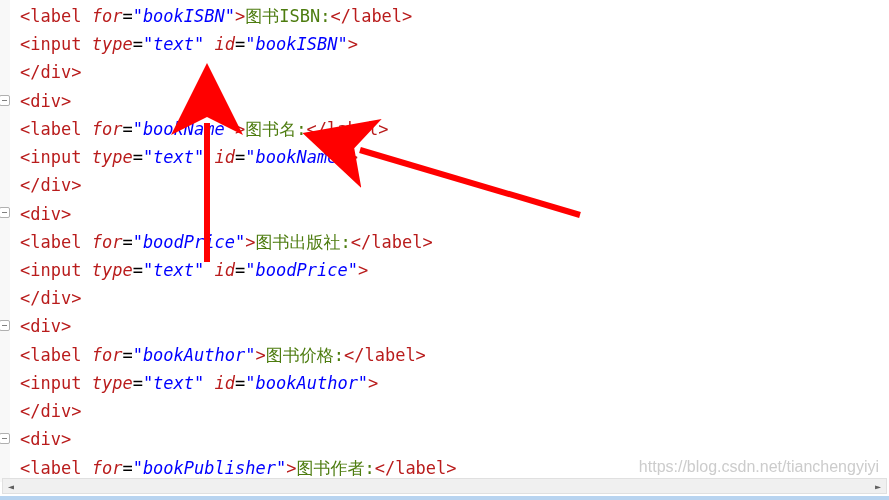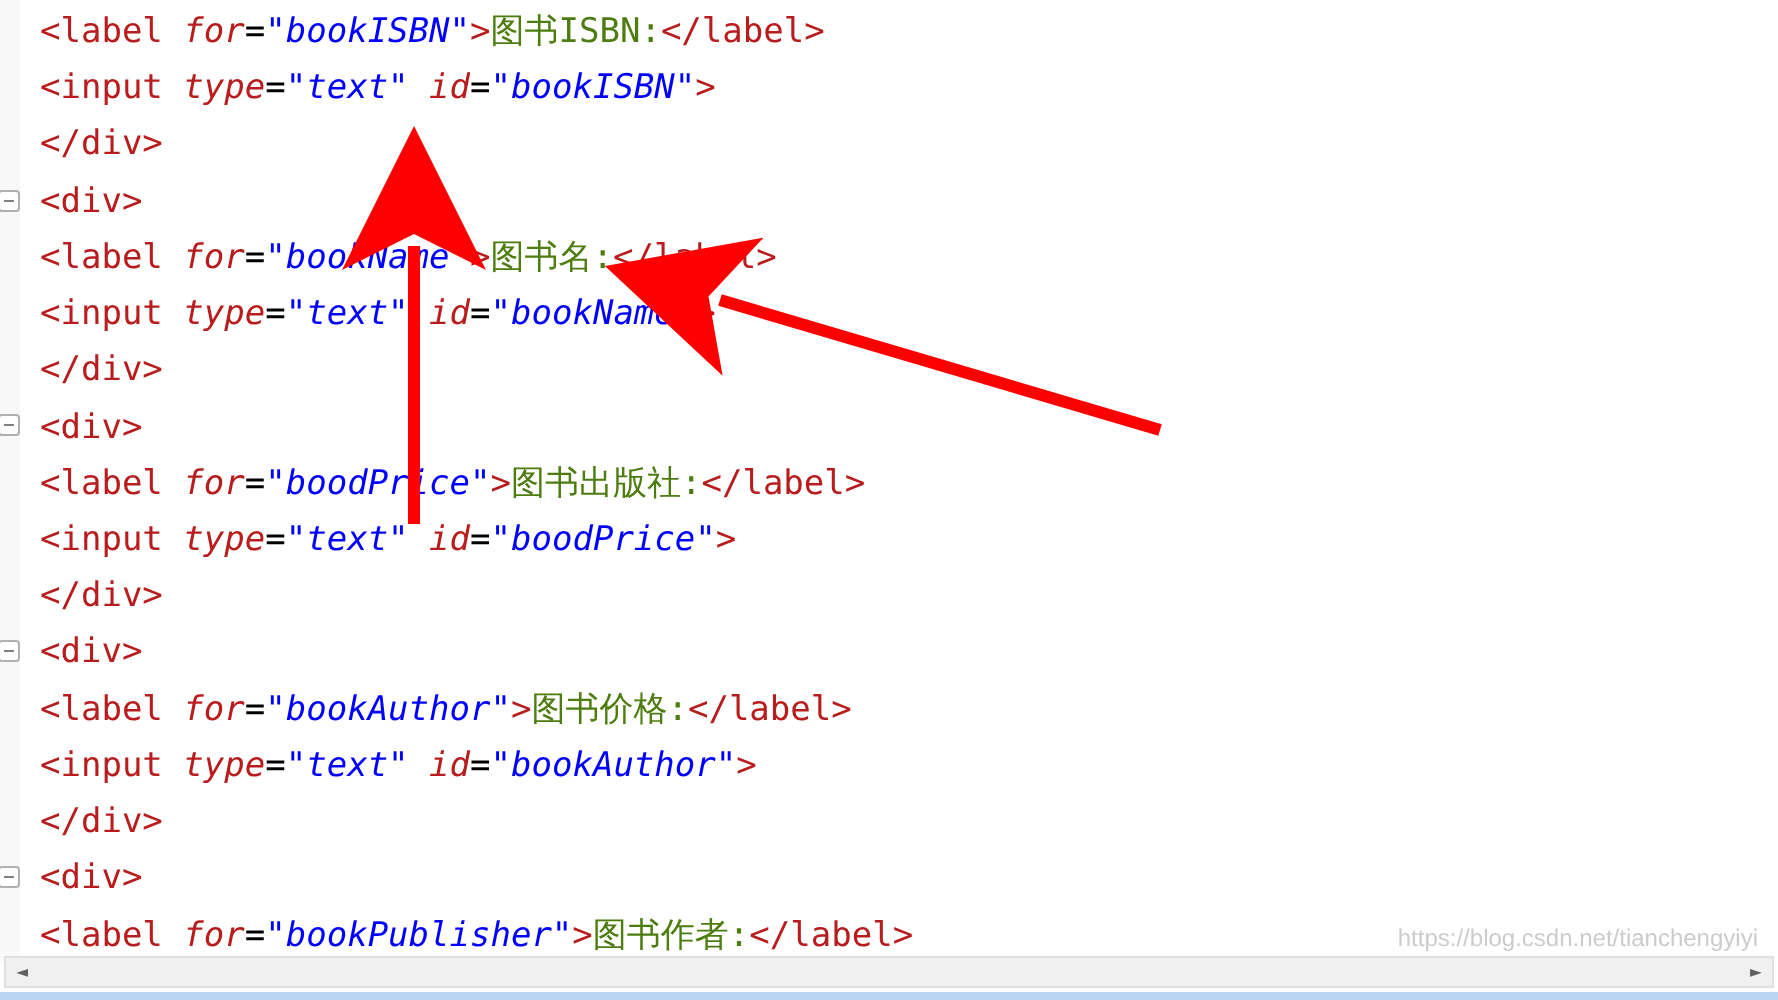--- a/index.html
+++ b/index.html
@@ -76,21 +76,21 @@
       display: flex;
       align-items: center;
       justify-content: center;
       color: #606060;
       font-size: 10px;
     }
     .watermark {
       position: absolute;
       right: 10px;
       bottom: 24px;
-      font-size: 12px;
+      font-size: 16px;
       color: #cccccc;
       font-family: Arial, sans-serif;
     }
     .highlight-bar {
       position: absolute;
       bottom: 0;
       left: 0;
       right: 0;
       height: 4px;
       background: #b8d4f0;

